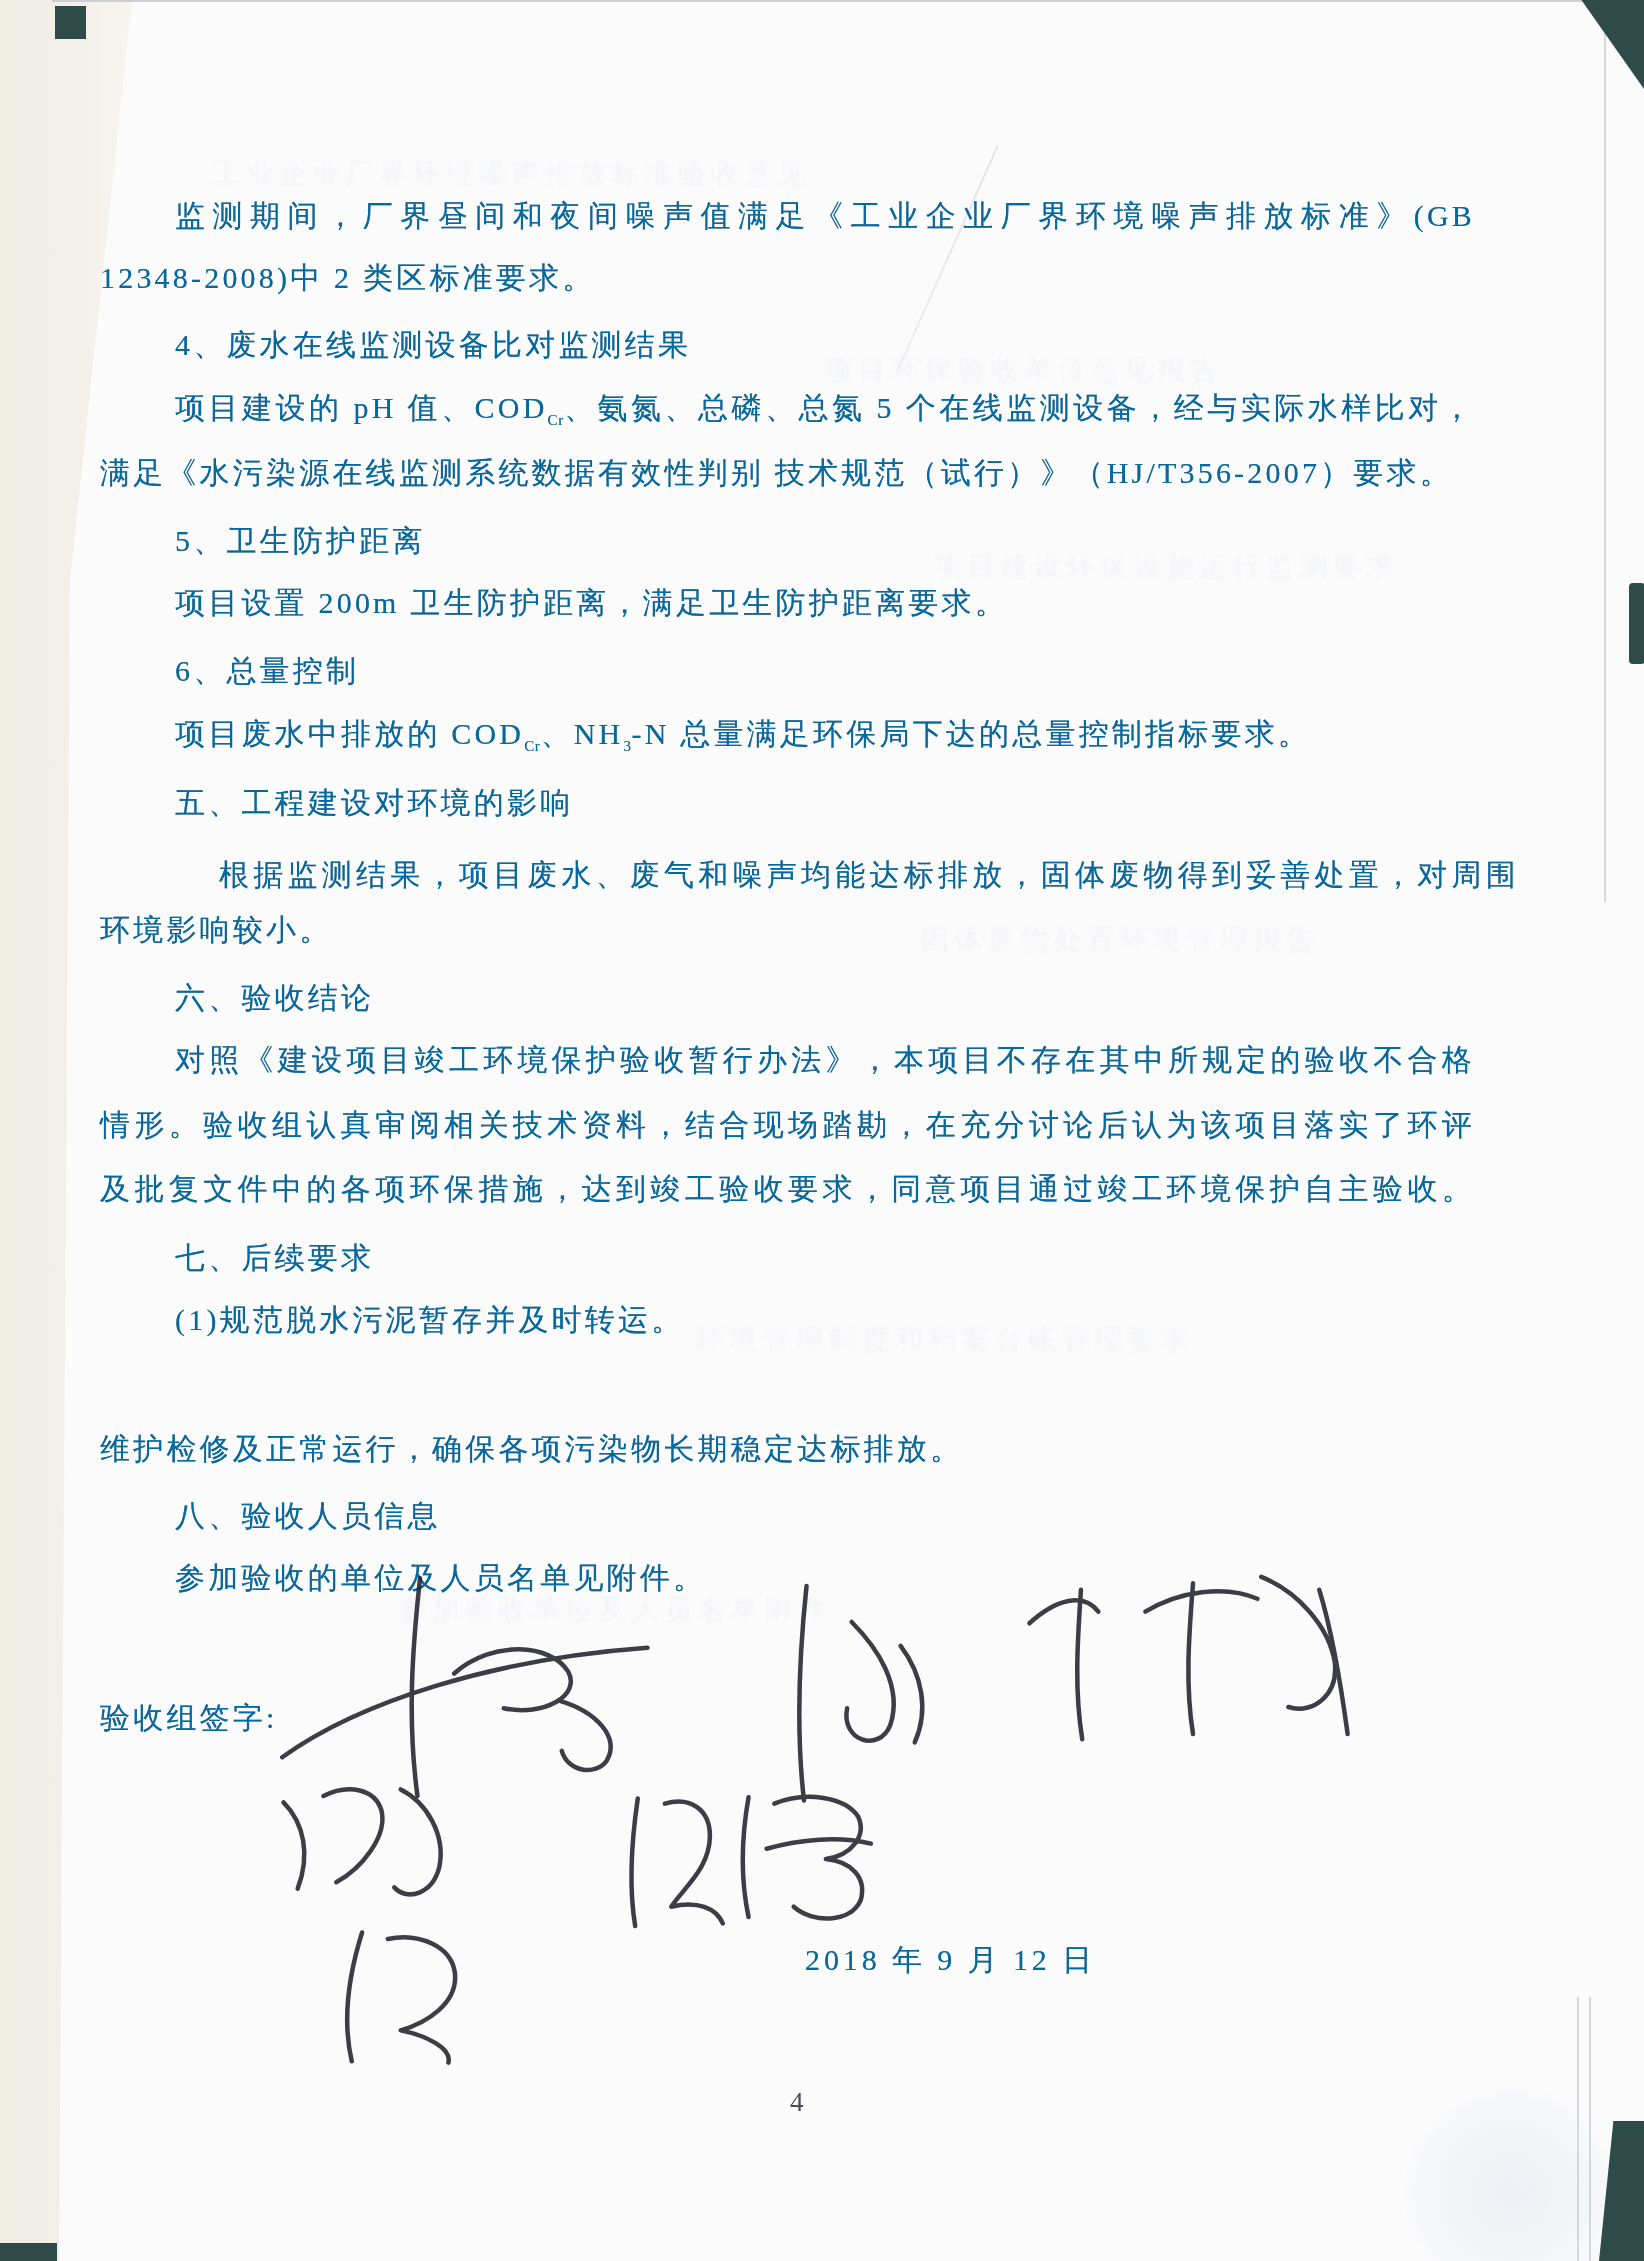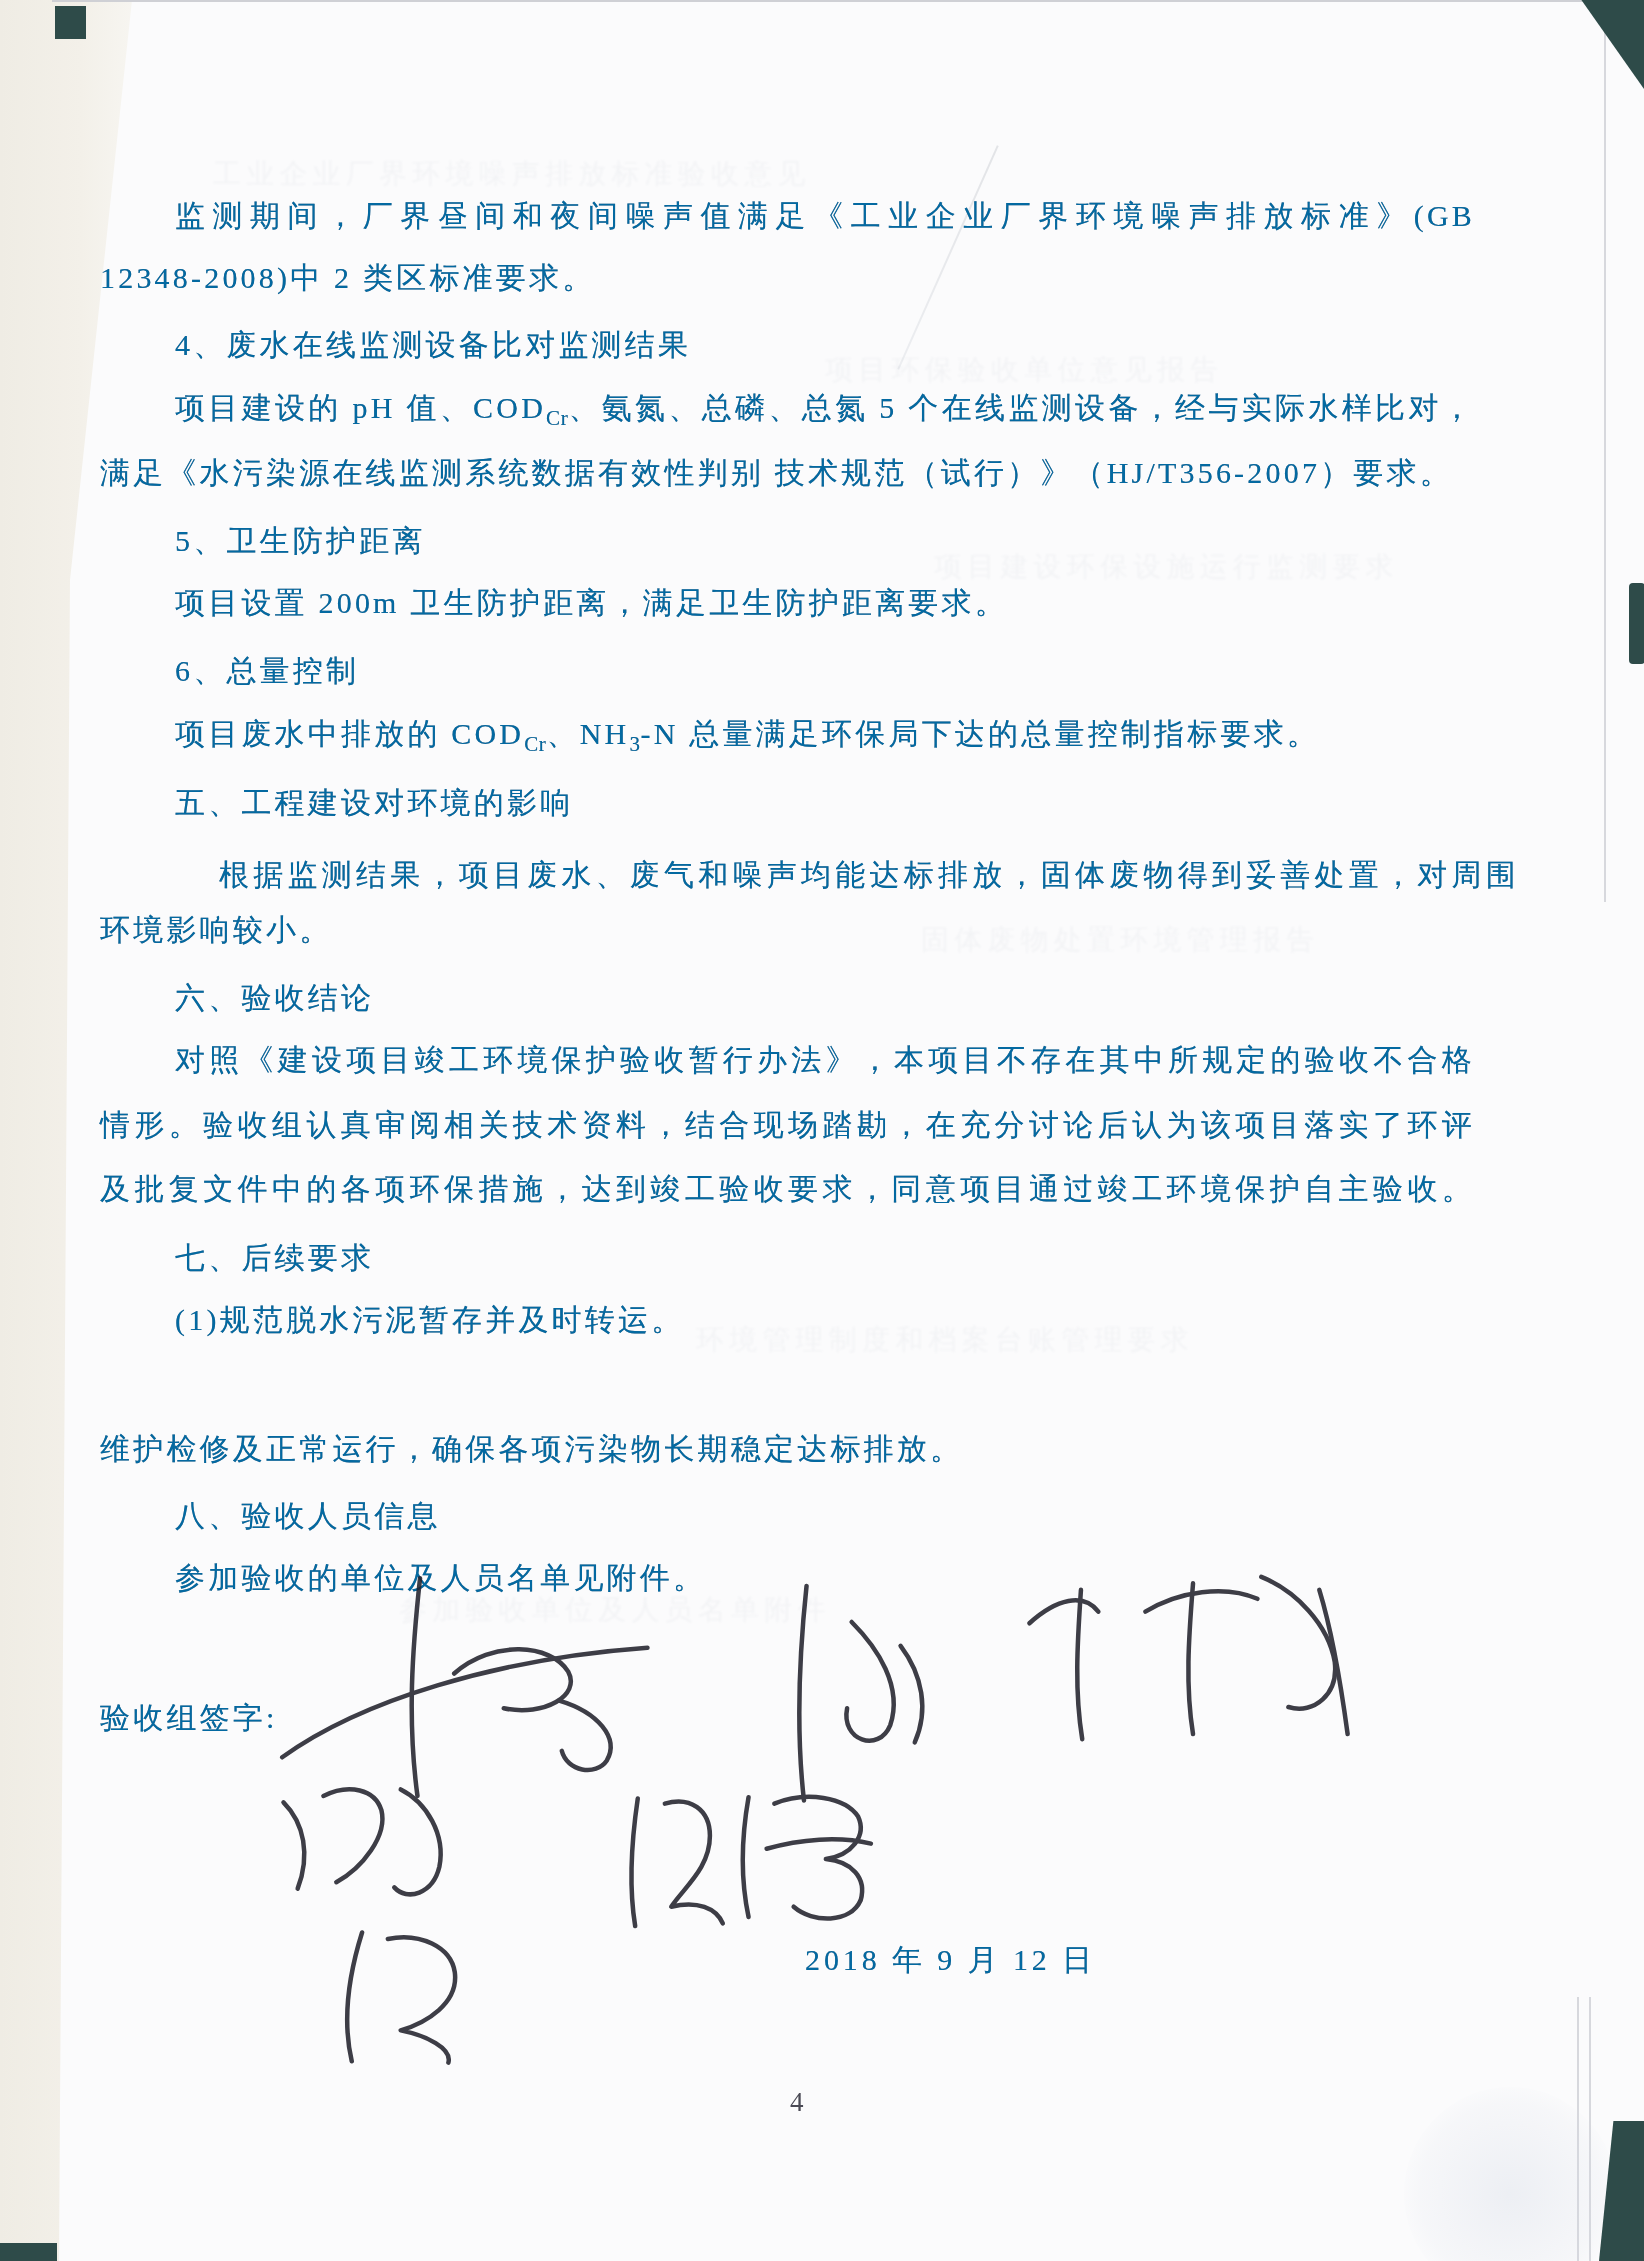--- a/index.html
+++ b/index.html
@@ -33,21 +33,21 @@
     color:#0369a1;
     text-shadow:0 0 0.6px rgba(56,56,76,0.55);
   }
   .stretch{
     white-space:normal;
     text-align:justify;
     text-align-last:justify;
   }
   .w1{width:1300px;}  
   .w2{width:1375px;}  
-  sub{font-size:21px;letter-spacing:0.6px;}
+  sub{font-size:15px;letter-spacing:0.6px;}
   .ghost{
     position:absolute;font-size:28px;letter-spacing:5.2px;color:#5d6d84;
     opacity:0.05;filter:blur(1px);white-space:nowrap;pointer-events:none;
   }
   .scratch{
     position:absolute;left:947px;top:135px;width:1.9px;height:245px;
     background:linear-gradient(#d8dade,#e6e8ec);transform:rotate(24deg);opacity:.7;
   }
   .pagenum{position:absolute;left:790px;top:2087px;font-size:27px;color:#4a4a55;}
   .sig-svg{position:absolute;left:0;top:0;pointer-events:none;}

